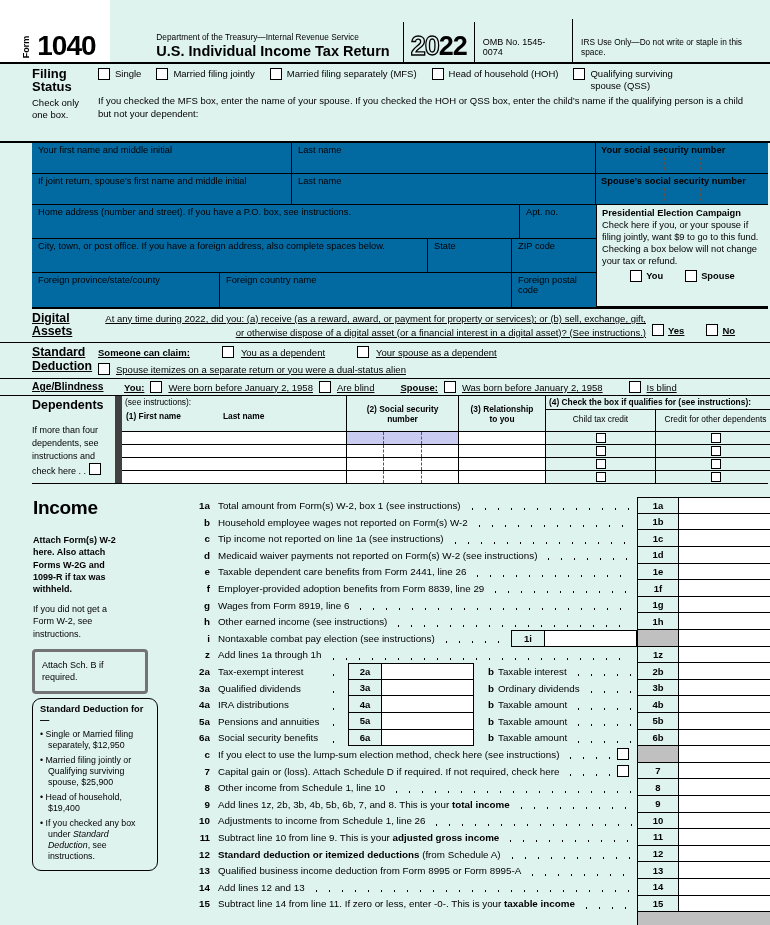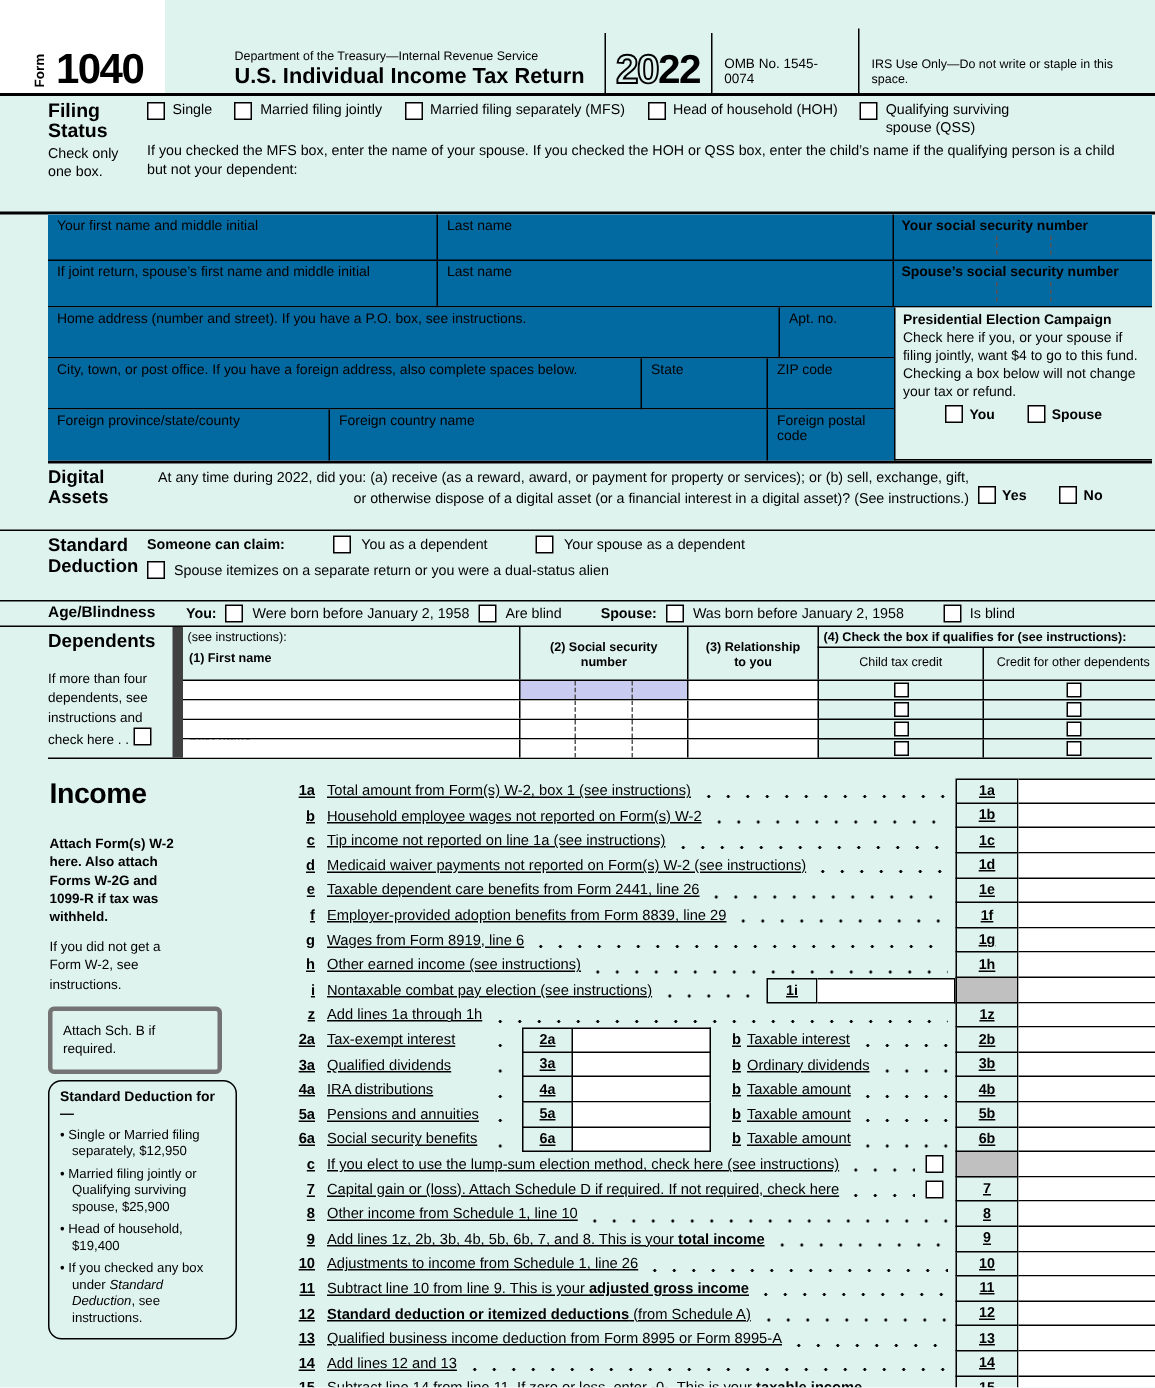--- a/index.html
+++ b/index.html
@@ -44,21 +44,21 @@
   .ssncell{font-weight:bold;text-align:left;padding-left:5px;}
   .ssndash{display:flex;justify-content:space-evenly;width:108px;height:13px;margin:2px auto 0;}
   .vdash{width:0;border-left:1px dashed #555;height:100%;}
   .addr-left{width:564px;flex:none;}
   .campaign{width:172px;flex:none;background:#DFF3EE;border-bottom:1px solid #000;
             padding:2px 5px;font-size:9.3px;line-height:1.3;box-sizing:border-box;}
   .camp-title{font-weight:bold;}
   .camp-cbs{display:flex;justify-content:center;gap:22px;margin-top:3px;font-weight:bold;}
   .camp-cbs .opt{display:flex;gap:4px;align-items:center;}
   
-  .stmt{display:flex;padding:3px 0 14px 32px;}
+  .stmt{display:flex;padding:3px 0 3px 32px;text-decoration:underline;}
   .stmt-label{width:66px;flex:none;font-size:12.3px;font-weight:bold;line-height:1.1;}
   .stmt-label.small{font-size:10.3px;width:92px;}
   .da{border-bottom:1.5px solid #000;}
   .sd{border-bottom:1px solid #000;}
   .ab{border-bottom:1px solid #000;padding-top:2px;padding-bottom:2px;}
   .da-main{display:flex;flex:1;text-align:right;}
   .da-q{width:548px;font-size:9.5px;line-height:1.45;}
   .yn{display:flex;gap:22px;align-self:flex-end;margin:0 0 3px 6px;font-weight:bold;font-size:9.5px;}
   .yn .opt{display:flex;gap:4px;align-items:center;}
   .sd-main{flex:1;font-size:9.5px;}
@@ -71,21 +71,21 @@
   .deps{display:flex;border-bottom:1px solid #000;margin-left:32px;width:736px;}
   .dep-side{width:83px;flex:none;padding-top:2px;}
   .dep-title{font-size:12.5px;font-weight:bold;}
   .dep-more{font-size:9px;line-height:1.45;margin-top:12px;width:80px;}
   .dep-table{flex:1;border-left:7px solid #404040;}
   .dep-head{display:grid;grid-template-columns:224px 112px 87px 110px 120px;
             grid-template-rows:14px 21px;font-size:8.4px;}
   .dh{box-sizing:border-box;padding:1px 3px;}
   .dh.bl{border-left:1px solid #000;}
   .dh-see{grid-column:1;grid-row:1;}
-  .dh-names{grid-column:1;grid-row:2;display:flex;gap:42px;padding-left:4px;align-items:flex-start;font-weight:bold;flex-direction:column;}
+  .dh-names{grid-column:1;grid-row:2;display:flex;gap:42px;padding-left:4px;align-items:flex-start;font-weight:bold;}
   .dh-ssn{grid-column:2;grid-row:1/3;display:flex;align-items:center;justify-content:center;
           text-align:center;font-weight:bold;}
   .dh-ssn span{width:86px;}
   .dh-rel{grid-column:3;grid-row:1/3;display:flex;align-items:center;justify-content:center;
           text-align:center;font-weight:bold;}
   .dh-rel span{width:66px;}
   .dh-q4{grid-column:4/6;grid-row:1;border-bottom:1px solid #000;font-weight:bold;}
   .dh-ctc{grid-column:4;grid-row:2;text-align:center;padding-top:4px;}
   .dh-cod{grid-column:5;grid-row:2;text-align:center;padding-top:4px;}
   .dep-body{border-top:1px solid #000;}
@@ -107,21 +107,21 @@
   .w2note{position:absolute;top:37px;left:1px;width:88px;font-weight:bold;font-size:9px;line-height:1.35;}
   .now2{position:absolute;top:106px;left:1px;width:86px;font-size:9px;line-height:1.35;}
   .schb{position:absolute;top:152px;left:0;width:96px;border:3px solid #737373;border-radius:4px;
         padding:7px 7px;font-size:9px;line-height:1.35;}
   .stdbox{position:absolute;top:201px;left:0;width:110px;border:1px solid #000;border-radius:9px;
           padding:5px 7px;font-size:8.8px;}
   .stdbox .t{font-weight:bold;font-size:9.3px;line-height:1.15;margin-bottom:3px;}
   .stdbox .b{margin:0 0 4px 8px;text-indent:-8px;line-height:1.25;}
   .stdbox .b::before{content:"• ";}
   .inc-rows{flex:1;}
-  .irow{display:flex;align-items:center;height:16.6px;text-decoration:underline;}
+  .irow{display:flex;align-items:center;height:16.6px;}
   .lnum{width:30px;flex:none;text-align:right;font-weight:bold;padding-right:8px;font-size:9.8px;}
   .ldesc{white-space:nowrap;font-size:9.8px;}
   .ldesc.pairdesc{width:104px;flex:none;overflow:visible;}
   .dots{flex:1;align-self:flex-end;height:8px;margin:0 5px 3px 5px;
         background-image:radial-gradient(circle,#000 0.9px,transparent 1.15px);
         background-size:13px 2.4px;background-repeat:repeat-x;background-position:left bottom;}
   .dots.mini{flex:none;width:16px;}
   .ilab{width:34px;flex:none;height:100%;display:flex;align-items:center;justify-content:center;
         font-weight:bold;font-size:9.5px;border:1px solid #000;border-top:none;box-sizing:border-box;}
   .ibox{width:92px;flex:none;height:100%;background:#fff;border-right:1px solid #000;
@@ -237,21 +237,21 @@
           <div class="icell h34" style="width:84px;border-right:none;">ZIP code</div>
         </div>
         <div class="irow2">
           <div class="icell h34" style="width:188px;border-bottom:none;">Foreign province/state/county</div>
           <div class="icell h34" style="width:292px;border-bottom:none;">Foreign country name</div>
           <div class="icell h34" style="width:84px;border-right:none;border-bottom:none;">Foreign postal code</div>
         </div>
       </div>
       <div class="campaign" style="border-left:1px solid #000;height:102px;">
         <div class="camp-title">Presidential Election Campaign</div>
-        <div>Check here if you, or your spouse if filing jointly, want $4 to go to this fund. Checking a box below will not change your tax or refund.</div>
+        <div>Check here if you, or your spouse if filing jointly, want $9 to go to this fund. Checking a box below will not change your tax or refund.</div>
         <div class="camp-cbs">
           <span class="opt">
               <span class="cb"></span>
               <span>You</span>
             </span>
           <span class="opt">
               <span class="cb"></span>
               <span>Spouse</span>
             </span>
         </div>

